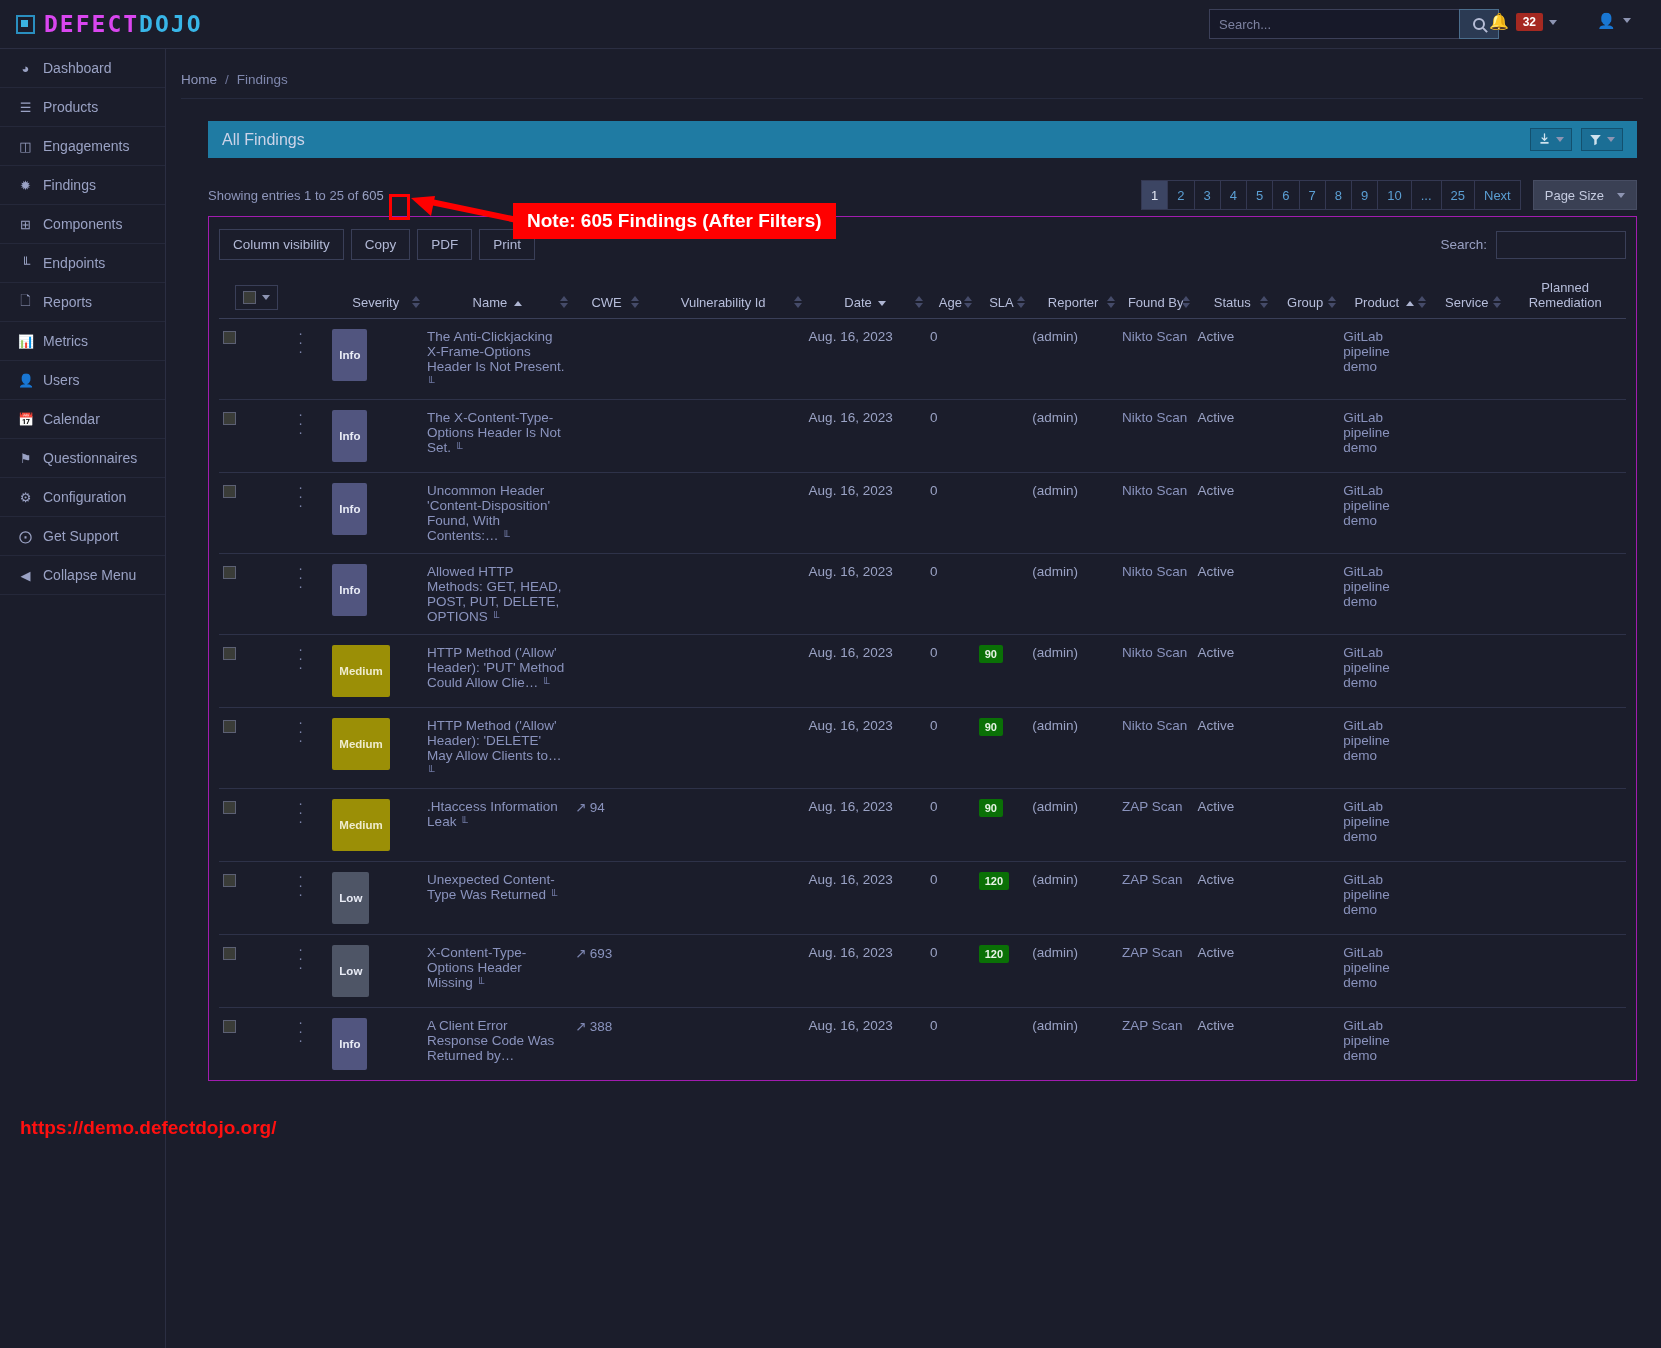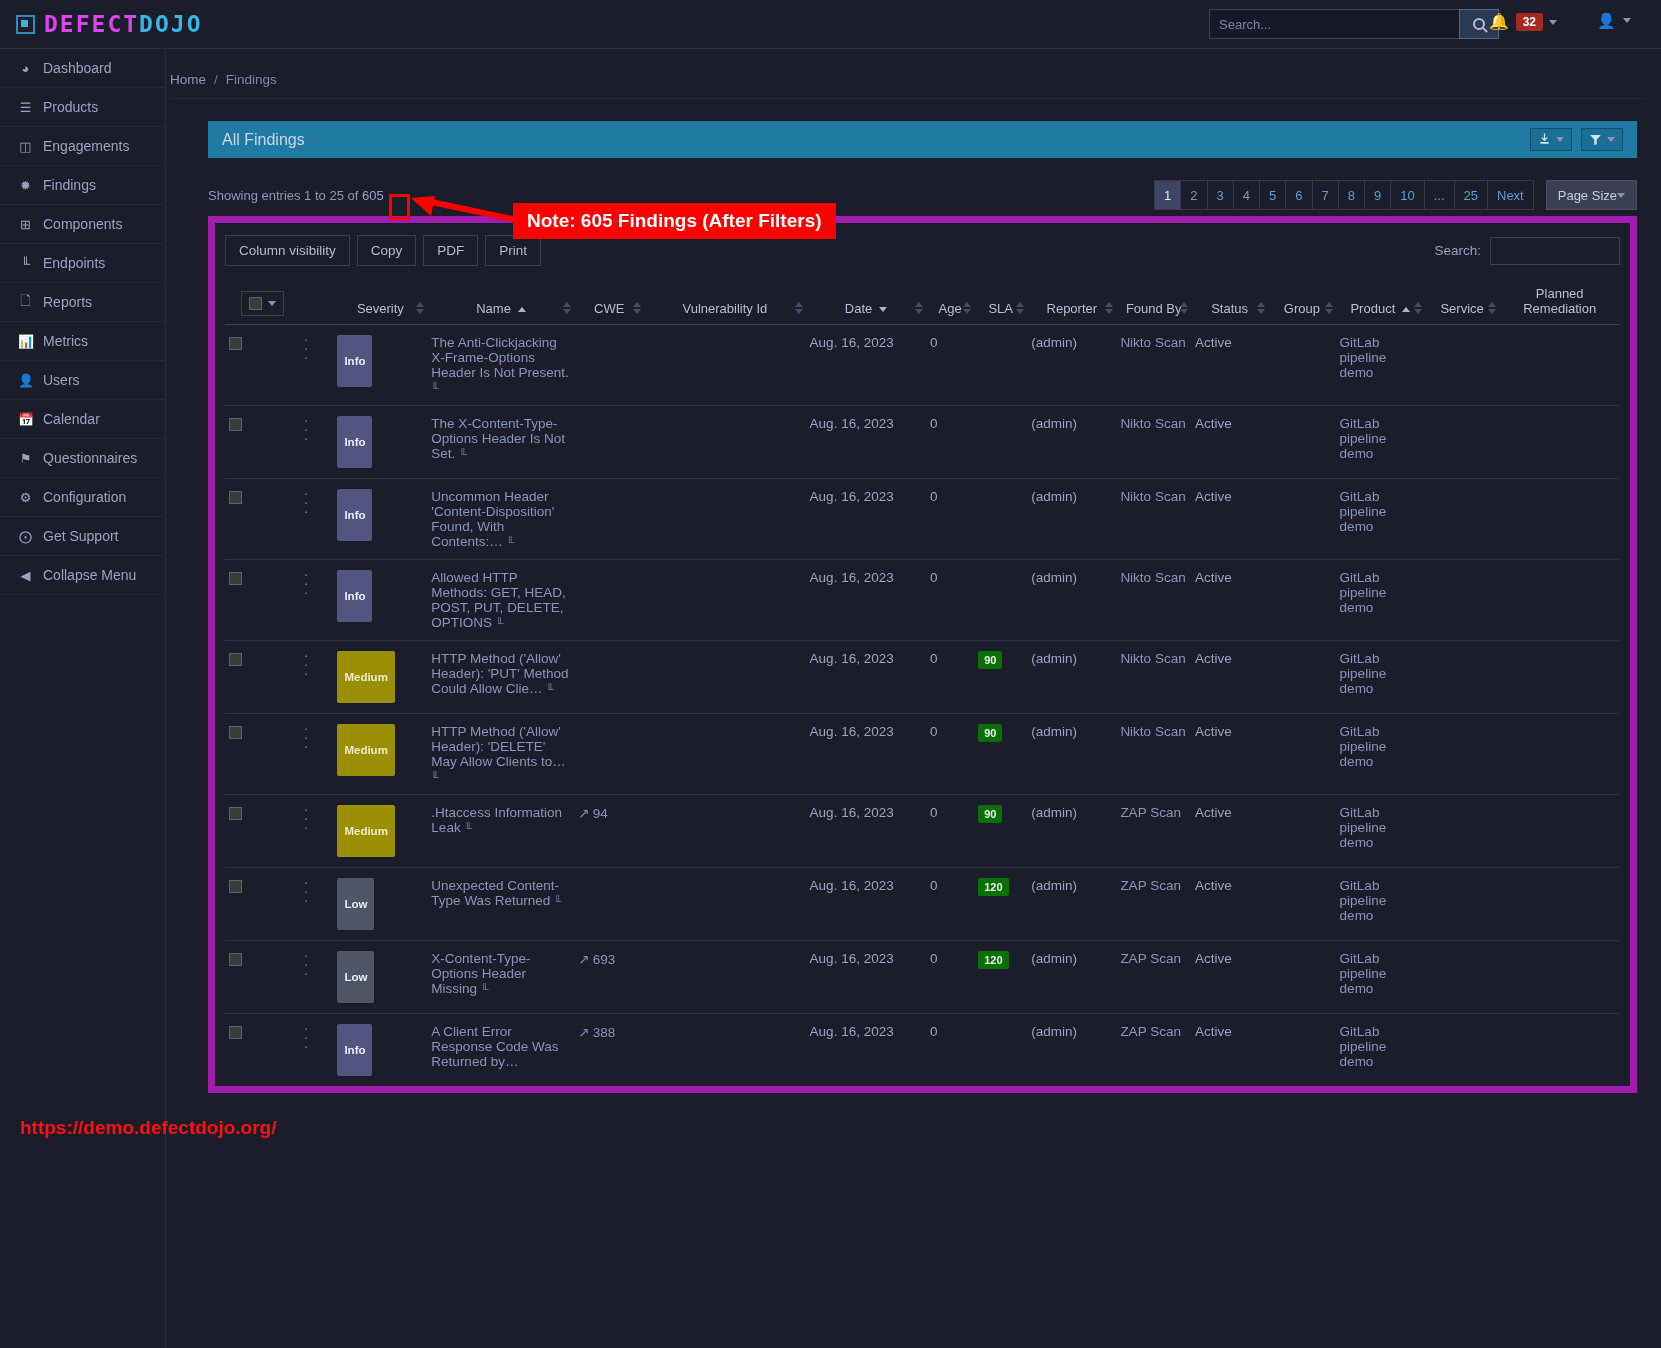--- a/index.html
+++ b/index.html
@@ -71,21 +71,21 @@
     height: 39px; display:flex; align-items:center; gap:10px;
     padding-left: 18px; border-bottom:1px solid #25283a;
     color:#9aa2c4; font-size:14px; cursor:pointer;
   }
   .nav-item .ico { width:15px; text-align:center; font-size:13px; color:#9aa2c4;}
 
   
   #main { position:absolute; left:166px; top:49px; width:1495px; height:1299px; }
 
   #breadcrumb {
-    height:38px; margin: 12px 18px 0 4px;
+    height:38px; margin: 12px 18px 0 15px;
     display:flex; align-items:center; gap:8px;
     border-bottom:1px solid #262a3e;
     font-size:13.5px;
   }
   #breadcrumb a { color:#8e96bb; text-decoration:none; cursor:pointer;}
   #breadcrumb .sep { color:#6e7599; }
   #breadcrumb .cur { color:#7f87ad; }
 
   #panel { margin: 22px 24px 0 42px; }
   #panel-head {
@@ -112,25 +112,25 @@
     min-width:26px; height:30px; padding:0 9px;
     border:1px solid #343852; border-left:none;
     display:flex; align-items:center; justify-content:center;
     color:#5b9fd4; font-size:13px; background:#1b1d2b; cursor:pointer;
   }
   .pg:first-child { border-left:1px solid #343852; }
   .pg.active { background:#3c4563; color:#e2e6f3; }
 
   #pagesize {
     margin-left:12px; background:#3a4054; border:1px solid #474d63;
-    height:30px; padding:0 11px; display:flex; align-items:center; gap:0;
+    height:30px; padding:0 11px; display:flex; align-items:center; gap:13px;
     color:#c5cbe0; font-size:13px; cursor:pointer;
   }
 
-  #table-box { border:7px solid #a21caf; margin-top: 4px; padding: 12px 10px 0 10px; }
+  #table-box { border:1px solid #a21caf; margin-top: 4px; padding: 12px 10px 0 10px; }
   #tbl-toolbar { display:flex; align-items:center; justify-content:space-between; }
   .tbtns { display:flex; gap:7px; }
   .tbtn {
     border:1px solid #3a3f58; background:#1b1d2b; color:#b2b9d6;
     height:31px; padding:0 13px; display:flex;align-items:center;
     font-size:13.5px; cursor:pointer;
   }
   #tbl-search { display:flex; align-items:center; gap:9px; color:#99a0c2; font-size:13.5px;}
   #tbl-search input {
     width:130px; height:28px; background:#1b1d2b; border:1px solid #3a3f58;

